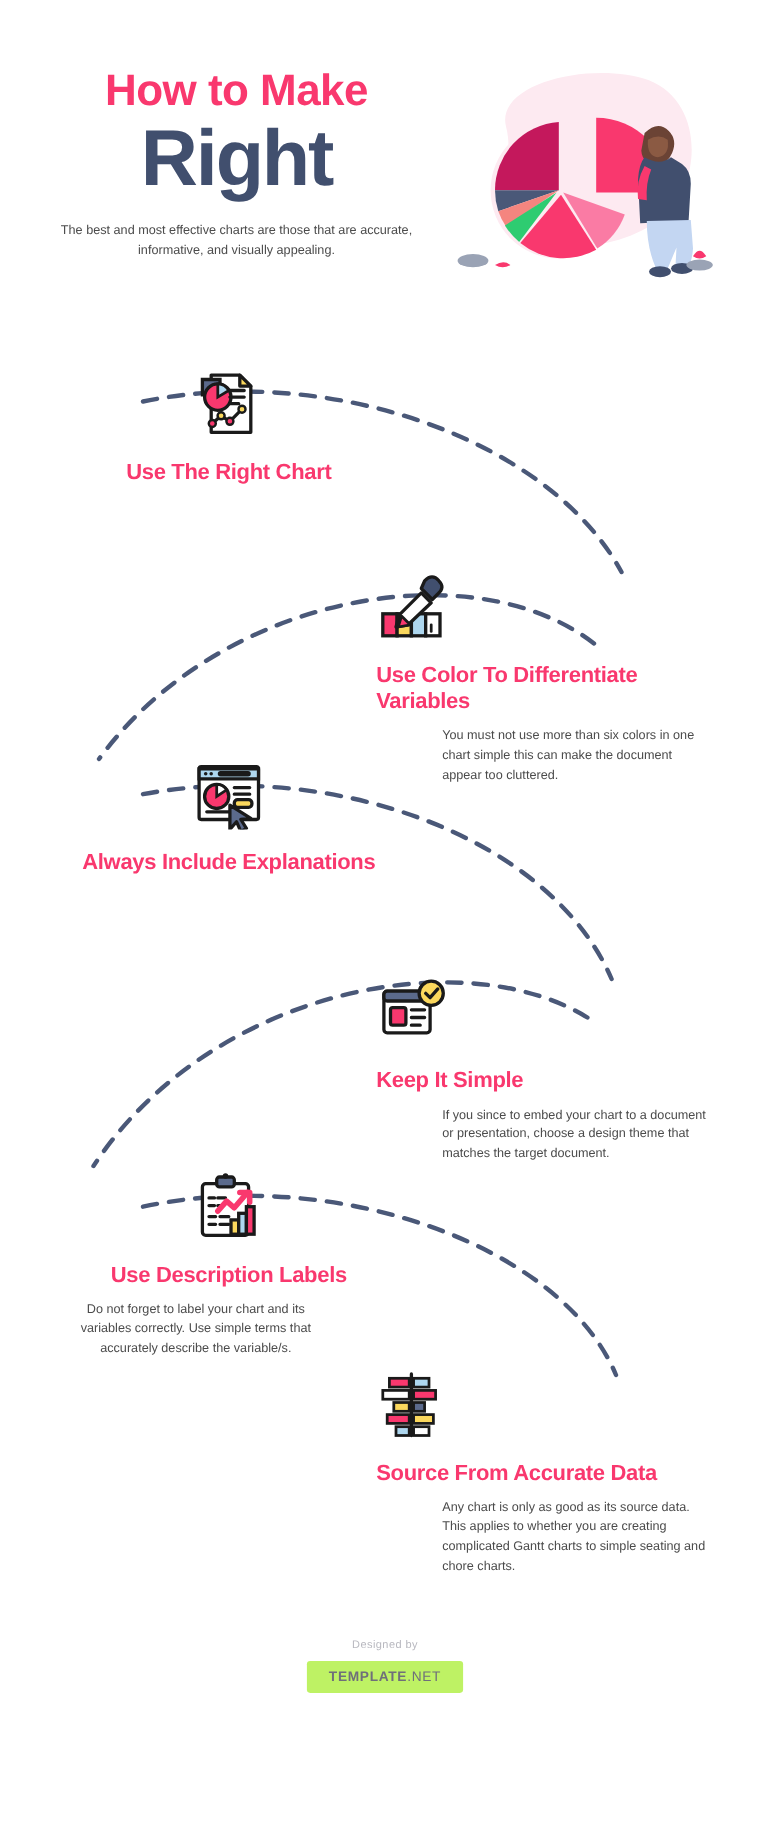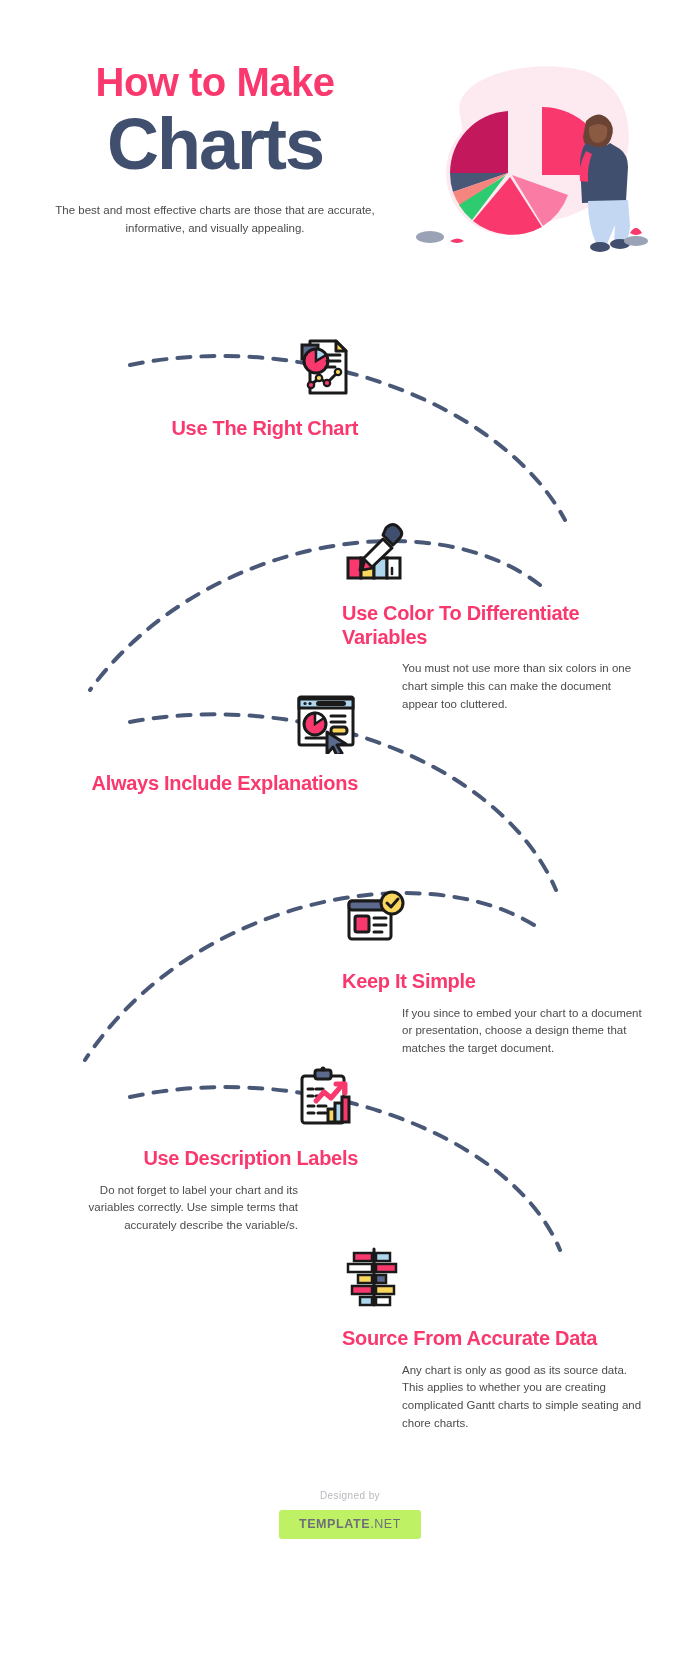--- a/index.html
+++ b/index.html
@@ -23,21 +23,21 @@
     line-height: 1.0; margin-top: 6px;
   }
   .hero-sub {
     margin-top: 22px; font-size: 11.5px; color: #4b4b4b; line-height: 1.55;
     padding: 0 8px;
   }
   .hero-art { position: absolute; left: 390px; top: 55px; width: 260px; height: 200px; }
 
   
   .section { position: absolute; width: 300px; }
-  .section.left  { left: 58px;  text-align: right; }
+  .section.left  { left: 58px;  text-align: center; }
   .section.right { right: 58px; text-align: left; }
   .sec-icon { width: 64px; height: 64px; margin-bottom: 14px; }
   .section.right .sec-icon { margin-left: auto; }
   .sec-head {
     font-size: 20px; font-weight: 700; color: #f9386e; line-height: 1.18;
     letter-spacing: -0.3px; margin-bottom: 11px;
   }
   .sec-body { font-size: 11.5px; color: #4b4b4b; line-height: 1.55; width: 240px; }
   .section.right .sec-body { margin-left: auto; }
 
@@ -66,21 +66,21 @@
       <path d="M540,585 C430,500 200,540 90,690"></path>
       <path d="M130,722 C300,690 500,760 556,890"></path>
       <path d="M534,925 C420,855 190,900 85,1060"></path>
       <path d="M130,1097 C300,1060 510,1130 560,1250"></path>
     </g>
   </svg>
 
   <div class="hero">
     <div class="hero-text">
       <div class="title-small">How to Make</div>
-      <div class="title-big">Charts</div>
+      <div class="title-big">Right</div>
       <div class="hero-sub">The best and most effective charts are those that are accurate, informative, and visually appealing.</div>
     </div>
 
     <svg class="hero-art" viewBox="0 0 260 200">
       <path d="M70,60 C60,20 150,0 200,18 C250,38 248,110 215,140 C175,176 95,180 72,140 C52,104 80,100 70,60 Z" fill="#fdeaf1"></path>
 
       <circle cx="118" cy="118" r="62" fill="#fdeaf1"></circle>
 
       <path d="M118,118 L118,56 A62,62 0 0,0 60,118 Z" fill="#c4185c"></path>
       <path d="M118,118 L60,118 A62,62 0 0,0 63,137 Z" fill="#4a5878"></path>

